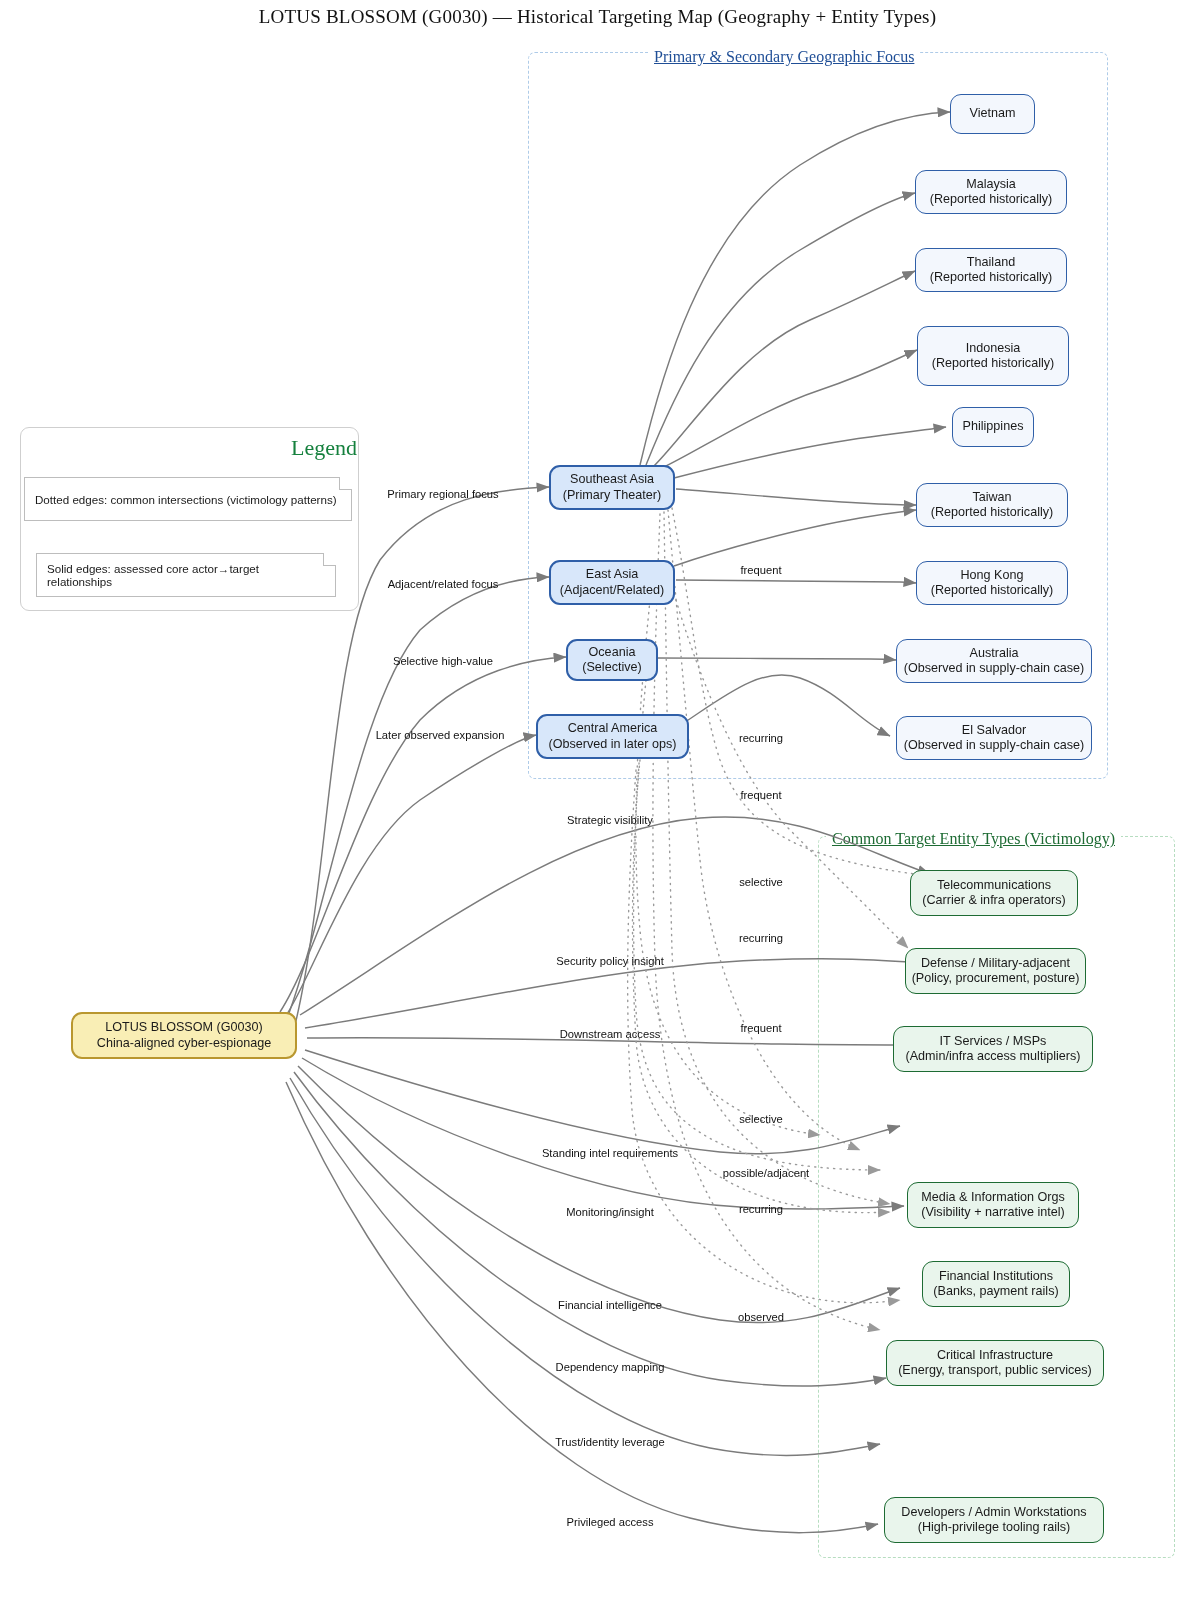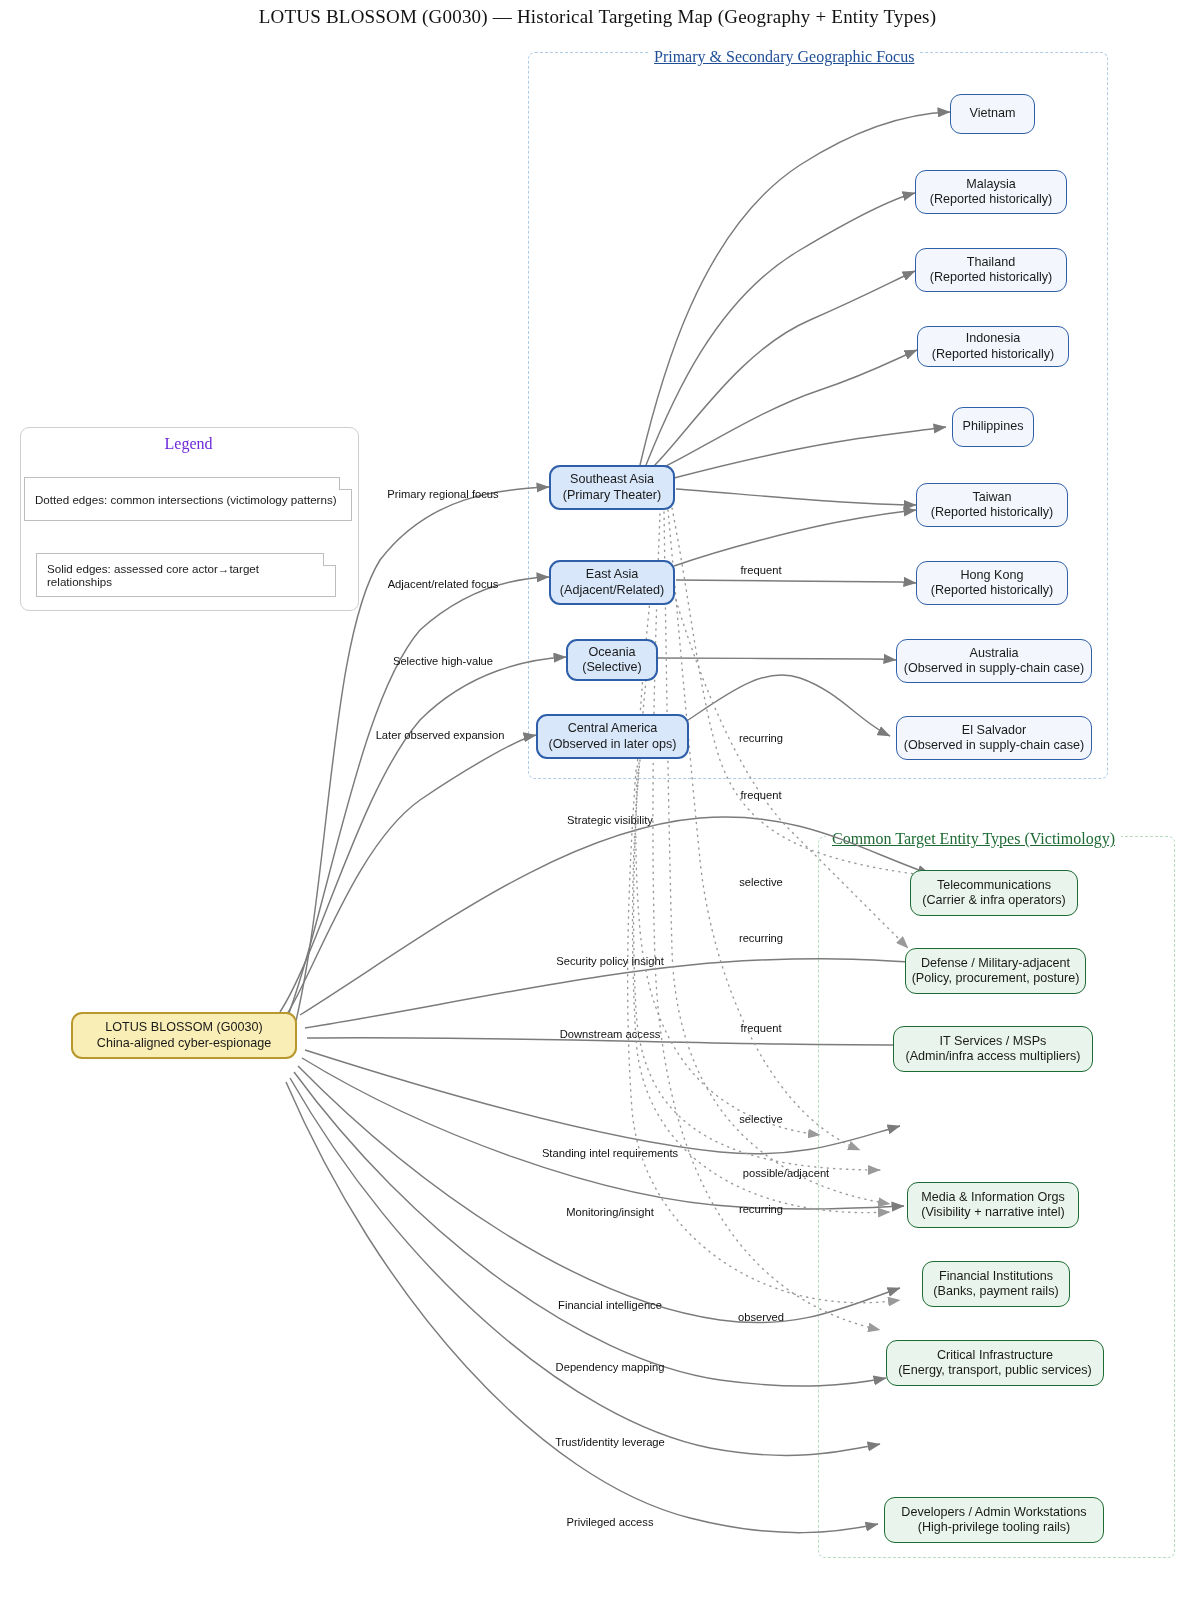--- a/index.html
+++ b/index.html
@@ -33,22 +33,22 @@
   .node .l2{font-size:12.6px;}
 
   .n-country{background:#f3f7fd;border:1.8px solid #2f5fa8;}
   .n-region {background:#d8e7fa;border:2.1px solid #2f5fa8;}
   .n-entity {background:#e9f5ec;border:1.8px solid #1d6b33;}
   .n-actor  {background:#f9eeb5;border:2.1px solid #b9972f;}
 
   
   .legend-box{position:absolute;left:20px;top:427px;width:337px;height:182px;
      border:1.3px solid #cfcfcf;border-radius:9px;background:#fff;}
-  .legend-title{position:absolute;left:20px;top:435px;width:337px;text-align:center;
-     font-family:"Liberation Serif",serif;font-size:16px;color:#6d28d9;}
+  .legend-title{position:absolute;left:20px;top:435px;width:337px;text-align:right;
+     font-family:"Liberation Serif",serif;font-size:22px;color:#15803d;}
   .note{position:absolute;box-sizing:border-box;background:#fff;
      border:1px solid #bdbdbd;font-size:11.6px;color:#1a1a1a;
      display:flex;align-items:center;padding:0 10px;}
   .note:after{content:"";position:absolute;right:-1px;top:-1px;
      width:12px;height:12px;background:#fff;
      border-left:1px solid #bdbdbd;border-bottom:1px solid #bdbdbd;}
   .note1{left:24px;top:477px;width:328px;height:44px;}
   .note2{left:36px;top:553px;width:300px;height:44px;}
 
   .elabel{position:absolute;font-size:11.2px;color:#111;white-space:nowrap;
@@ -154,21 +154,21 @@
     <div class="l2"></div>
   </div>
   <div class="node n-country" style="left:915px;top:170px;width:152px;height:44px;">
     <div>Malaysia</div>
     <div class="l2">(Reported historically)</div>
   </div>
   <div class="node n-country" style="left:915px;top:248px;width:152px;height:44px;">
     <div>Thailand</div>
     <div class="l2">(Reported historically)</div>
   </div>
-  <div class="node n-country" style="left:917px;top:326px;width:152px;height:41px;">
+  <div class="node n-country" style="left:917px;top:326px;width:152px;height:60px;">
     <div>Indonesia</div>
     <div class="l2">(Reported historically)</div>
   </div>
   <div class="node n-country" style="left:952px;top:407px;width:82px;height:40px;">
     <div>Philippines</div>
     <div class="l2"></div>
   </div>
   <div class="node n-country" style="left:916px;top:483px;width:152px;height:44px;">
     <div>Taiwan</div>
     <div class="l2">(Reported historically)</div>
@@ -231,17 +231,17 @@
   <div class="elabel" style="left:610px;top:1516px;">Privileged access</div>
 
   <div class="elabel" style="left:761px;top:564px;">frequent</div>
 
   <div class="elabel" style="left:761px;top:732px;">recurring</div>
   <div class="elabel" style="left:761px;top:789px;">frequent</div>
   <div class="elabel" style="left:761px;top:876px;">selective</div>
   <div class="elabel" style="left:761px;top:932px;">recurring</div>
   <div class="elabel" style="left:761px;top:1022px;">frequent</div>
   <div class="elabel" style="left:761px;top:1113px;">selective</div>
-  <div class="elabel" style="left:786px;top:1167px;">possible/adjacent</div>
+  <div class="elabel" style="left:766px;top:1167px;">possible/adjacent</div>
   <div class="elabel" style="left:761px;top:1203px;">recurring</div>
   <div class="elabel" style="left:761px;top:1311px;">observed</div>
 
 </div>
 
 </body></html>

